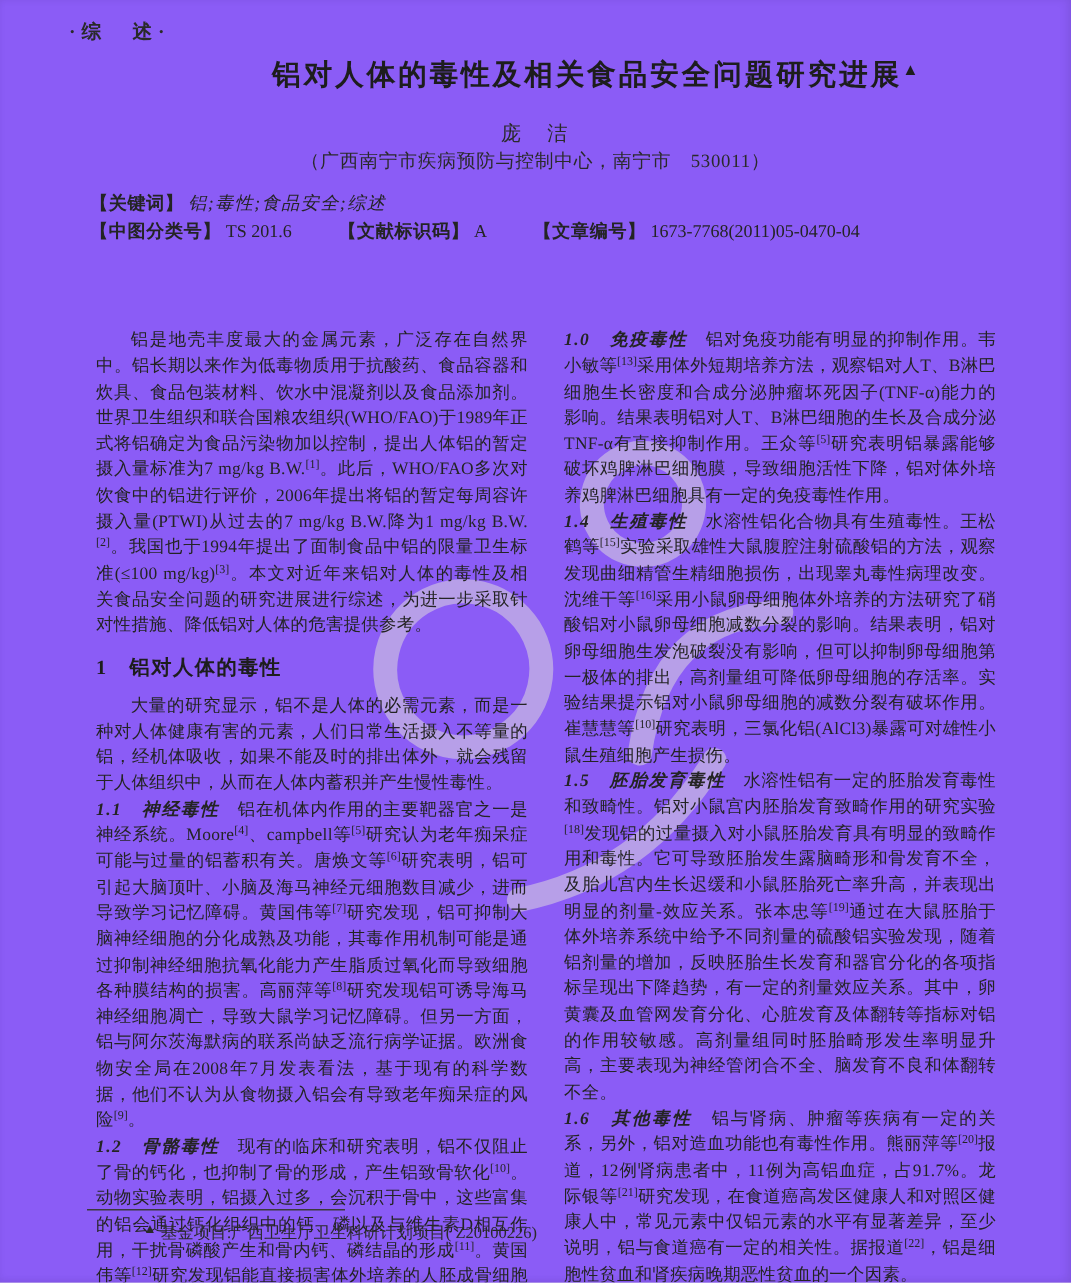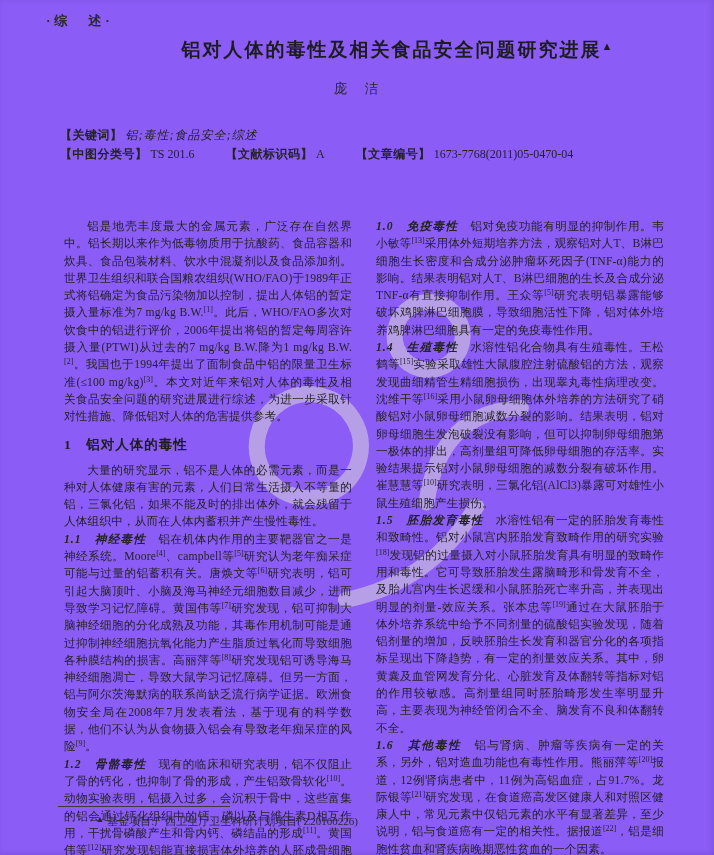--- a/index.html
+++ b/index.html
@@ -87,41 +87,42 @@
       <circle cx="300" cy="120" r="34"></circle>
     </g>
   </svg>
 
   <div class="category">·综　述·</div>
 
   <h1 class="title"><span>铝对人体的毒性及相关食品安全问题研究进展</span><sup>▲</sup></h1>
 
   <div class="author">庞　洁</div>
 
+  <div class="affiliation">（广西南宁市疾病预防与控制中心，南宁市　530011）</div>
 
   <div class="meta">
     <div class="meta-row">
       <span class="meta-label">【关键词】</span>
       <span class="meta-value kw-value">铝;毒性;食品安全;综述</span>
     </div>
     <div class="meta-row">
       <span class="meta-label">【中图分类号】</span>
       <span class="meta-value">TS 201.6</span>
       <span class="meta-label">【文献标识码】</span>
       <span class="meta-value">A</span>
       <span class="meta-label">【文章编号】</span>
       <span class="meta-value">1673-7768(2011)05-0470-04</span>
     </div>
   </div>
 
   <div class="columns">
     <div class="col">
         <p class="para indent">铝是地壳丰度最大的金属元素，广泛存在自然界中。铝长期以来作为低毒物质用于抗酸药、食品容器和炊具、食品包装材料、饮水中混凝剂以及食品添加剂。世界卫生组织和联合国粮农组织(WHO/FAO)于1989年正式将铝确定为食品污染物加以控制，提出人体铝的暂定摄入量标准为7 mg/kg B.W.<sup class="ref">[1]</sup>。此后，WHO/FAO多次对饮食中的铝进行评价，2006年提出将铝的暂定每周容许摄入量(PTWI)从过去的7 mg/kg B.W.降为1 mg/kg B.W.<sup class="ref">[2]</sup>。我国也于1994年提出了面制食品中铝的限量卫生标准(≤100 mg/kg)<sup class="ref">[3]</sup>。本文对近年来铝对人体的毒性及相关食品安全问题的研究进展进行综述，为进一步采取针对性措施、降低铝对人体的危害提供参考。</p>
         <h2 class="sec-heading">1　铝对人体的毒性</h2>
-        <p class="para indent">大量的研究显示，铝不是人体的必需元素，而是一种对人体健康有害的元素，人们日常生活摄入不等量的铝，三氯化铝，如果不能及时的排出体外，就会残留于人体组织中，从而在人体内蓄积并产生慢性毒性。</p>
+        <p class="para indent">大量的研究显示，铝不是人体的必需元素，而是一种对人体健康有害的元素，人们日常生活摄入不等量的铝，经机体吸收，如果不能及时的排出体外，就会残留于人体组织中，从而在人体内蓄积并产生慢性毒性。</p>
         <p class="para"><span class="sub-label">1.1　神经毒性</span>　铝在机体内作用的主要靶器官之一是神经系统。Moore<sup class="ref">[4]</sup>、campbell等<sup class="ref">[5]</sup>研究认为老年痴呆症可能与过量的铝蓄积有关。唐焕文等<sup class="ref">[6]</sup>研究表明，铝可引起大脑顶叶、小脑及海马神经元细胞数目减少，进而导致学习记忆障碍。黄国伟等<sup class="ref">[7]</sup>研究发现，铝可抑制大脑神经细胞的分化成熟及功能，其毒作用机制可能是通过抑制神经细胞抗氧化能力产生脂质过氧化而导致细胞各种膜结构的损害。高丽萍等<sup class="ref">[8]</sup>研究发现铝可诱导海马神经细胞凋亡，导致大鼠学习记忆障碍。但另一方面，铝与阿尔茨海默病的联系尚缺乏流行病学证据。欧洲食物安全局在2008年7月发表看法，基于现有的科学数据，他们不认为从食物摄入铝会有导致老年痴呆症的风险<sup class="ref">[9]</sup>。</p>
         <p class="para"><span class="sub-label">1.2　骨骼毒性</span>　现有的临床和研究表明，铝不仅阻止了骨的钙化，也抑制了骨的形成，产生铝致骨软化<sup class="ref">[10]</sup>。动物实验表明，铝摄入过多，会沉积于骨中，这些富集的铝会通过钙化组织中的钙、磷以及与维生素D相互作用，干扰骨磷酸产生和骨内钙、磷结晶的形成<sup class="ref">[11]</sup>。黄国伟等<sup class="ref">[12]</sup>研究发现铝能直接损害体外培养的人胚成骨细胞的活性，使细胞变性</p>
       </div>
     <div class="col">
         <p class="para"><span class="sub-label">1.0　免疫毒性</span>　铝对免疫功能有明显的抑制作用。韦小敏等<sup class="ref">[13]</sup>采用体外短期培养方法，观察铝对人T、B淋巴细胞生长密度和合成分泌肿瘤坏死因子(TNF-α)能力的影响。结果表明铝对人T、B淋巴细胞的生长及合成分泌TNF-α有直接抑制作用。王众等<sup class="ref">[5]</sup>研究表明铝暴露能够破坏鸡脾淋巴细胞膜，导致细胞活性下降，铝对体外培养鸡脾淋巴细胞具有一定的免疫毒性作用。</p>
         <p class="para"><span class="sub-label">1.4　生殖毒性</span>　水溶性铝化合物具有生殖毒性。王松鹤等<sup class="ref">[15]</sup>实验采取雄性大鼠腹腔注射硫酸铝的方法，观察发现曲细精管生精细胞损伤，出现睾丸毒性病理改变。沈维干等<sup class="ref">[16]</sup>采用小鼠卵母细胞体外培养的方法研究了硝酸铝对小鼠卵母细胞减数分裂的影响。结果表明，铝对卵母细胞生发泡破裂没有影响，但可以抑制卵母细胞第一极体的排出，高剂量组可降低卵母细胞的存活率。实验结果提示铝对小鼠卵母细胞的减数分裂有破坏作用。崔慧慧等<sup class="ref">[10]</sup>研究表明，三氯化铝(AlCl3)暴露可对雄性小鼠生殖细胞产生损伤。</p>
         <p class="para"><span class="sub-label">1.5　胚胎发育毒性</span>　水溶性铝有一定的胚胎发育毒性和致畸性。铝对小鼠宫内胚胎发育致畸作用的研究实验<sup class="ref">[18]</sup>发现铝的过量摄入对小鼠胚胎发育具有明显的致畸作用和毒性。它可导致胚胎发生露脑畸形和骨发育不全，及胎儿宫内生长迟缓和小鼠胚胎死亡率升高，并表现出明显的剂量-效应关系。张本忠等<sup class="ref">[19]</sup>通过在大鼠胚胎于体外培养系统中给予不同剂量的硫酸铝实验发现，随着铝剂量的增加，反映胚胎生长发育和器官分化的各项指标呈现出下降趋势，有一定的剂量效应关系。其中，卵黄囊及血管网发育分化、心脏发育及体翻转等指标对铝的作用较敏感。高剂量组同时胚胎畸形发生率明显升高，主要表现为神经管闭合不全、脑发育不良和体翻转不全。</p>
         <p class="para"><span class="sub-label">1.6　其他毒性</span>　铝与肾病、肿瘤等疾病有一定的关系，另外，铝对造血功能也有毒性作用。熊丽萍等<sup class="ref">[20]</sup>报道，12例肾病患者中，11例为高铝血症，占91.7%。龙际银等<sup class="ref">[21]</sup>研究发现，在食道癌高发区健康人和对照区健康人中，常见元素中仅铝元素的水平有显著差异，至少说明，铝与食道癌有一定的相关性。据报道<sup class="ref">[22]</sup>，铝是细胞性贫血和肾疾病晚期恶性贫血的一个因素。</p>
       </div>
   </div>

